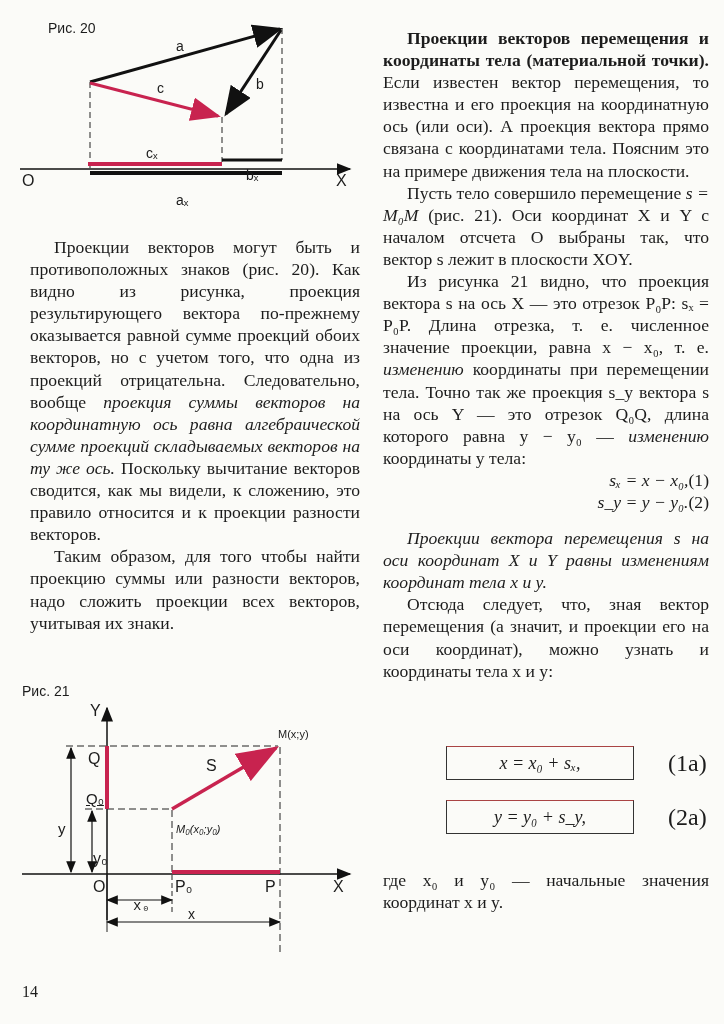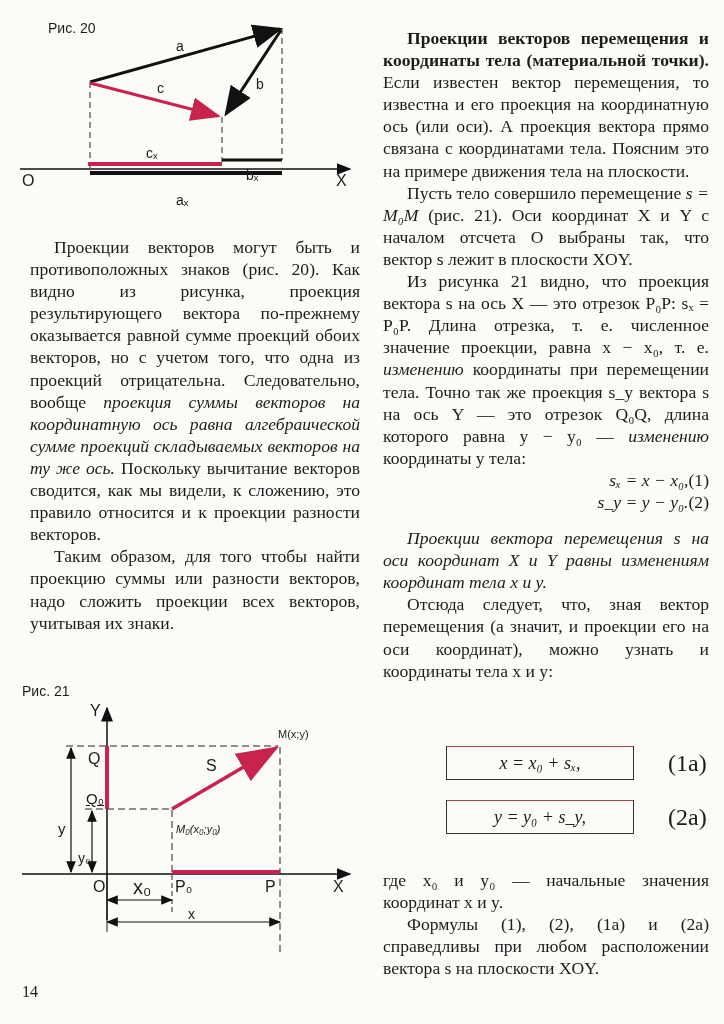--- a/index.html
+++ b/index.html
@@ -102,26 +102,26 @@
     <line x1="107" y1="205" x2="107" y2="262" stroke="#222"></line>
   </svg>
   <span class="figlabel" style="position:absolute;left:22px;top:13px;">Рис. 21</span>
   <span class="figlabel" style="position:absolute;left:90px;top:32px;font-size:16px;">Y</span>
   <span class="figlabel" style="position:absolute;left:88px;top:80px;font-size:16px;">Q</span>
   <span class="figlabel" style="position:absolute;left:86px;top:120px;font-size:15px;text-decoration:underline;">Q₀</span>
   <span class="figlabel" style="position:absolute;left:278px;top:58px;font-size:11px;">M(x;y)</span>
   <span class="figlabel" style="position:absolute;left:206px;top:87px;font-size:16px;">S</span>
   <span class="figlabel" style="position:absolute;left:176px;top:153px;font-size:11px;font-style:italic;">M₀(x₀;y₀)</span>
   <span class="figlabel" style="position:absolute;left:58px;top:150px;font-size:15px;">y</span>
-  <span class="figlabel" style="position:absolute;left:78px;top:180px;font-size:14px;">y₀</span>
+  <span class="figlabel" style="position:absolute;left:93px;top:180px;font-size:16px;">y₀</span>
   <span class="figlabel" style="position:absolute;left:93px;top:208px;font-size:16px;">O</span>
   <span class="figlabel" style="position:absolute;left:175px;top:208px;font-size:16px;text-align:center;">P₀</span>
   <span class="figlabel" style="position:absolute;left:265px;top:208px;font-size:16px;">P</span>
   <span class="figlabel" style="position:absolute;left:333px;top:208px;font-size:16px;">X</span>
-  <span class="figlabel" style="position:absolute;left:133px;top:206px;font-size:20px;">x₀</span>
+  <span class="figlabel" style="position:absolute;left:133px;top:228px;font-size:14px;font-family:Liberation Mono, monospace;">x₀</span>
   <span class="figlabel" style="position:absolute;left:188px;top:236px;font-size:14px;">x</span>
 </div>
 
 <div class="col col-right">
   <p><span class="b">Проекции векторов перемещения и координаты тела (материальной точки).</span><span> Если известен вектор перемещения, то известна и его проекция на координатную ось (или оси). А проекция вектора прямо связана с координатами тела. Поясним это на примере движения тела на плоскости.</span></p>
   <p><span>Пусть тело совершило перемещение </span><span class="m">s = M₀M</span><span> (рис. 21). Оси координат X и Y с началом отсчета O выбраны так, что вектор s лежит в плоскости XOY.</span></p>
   <p><span>Из рисунка 21 видно, что проекция вектора s на ось X — это отрезок P₀P: sₓ = P₀P. Длина отрезка, т. е. численное значение проекции, равна x − x₀, т. е. </span><span class="i">изменению</span><span> координаты при перемещении тела. Точно так же проекция s_y вектора s на ось Y — это отрезок Q₀Q, длина которого равна y − y₀ — </span><span class="i">изменению</span><span> координаты y тела:</span></p>
   <div class="eq">
       <span class="m">sₓ = x − x₀,</span>
       <span>(1)</span>
@@ -139,16 +139,15 @@
   <div class="box m">x = x₀ + sₓ,</div>
   <span class="boxlabel">(1a)</span>
 </div>
 <div class="boxrow" style="top:768px;margin-top:32px;">
   <div class="box m">y = y₀ + s_y,</div>
   <span class="boxlabel">(2a)</span>
 </div>
 
 <div class="col" style="left:383px; top:869px; width:326px;">
   <p style="text-indent:0">где x₀ и y₀ — начальные значения координат x и y.</p>
-  <p>Формулы (1), (2), (1a) и (2a) справедливы при любом расположении вектора s на плоскости XOY.</p>
 </div>
 
 <div class="pagenum">14</div>
 
 </body></html>

